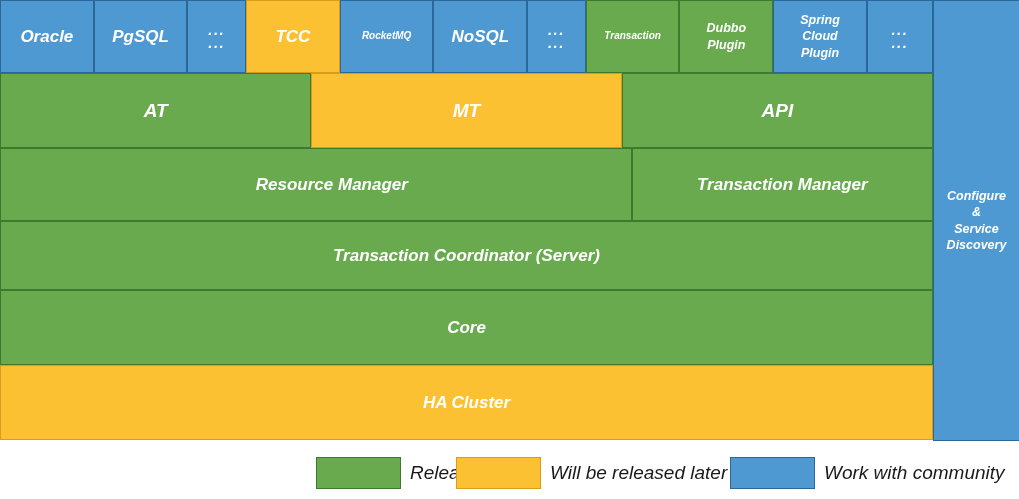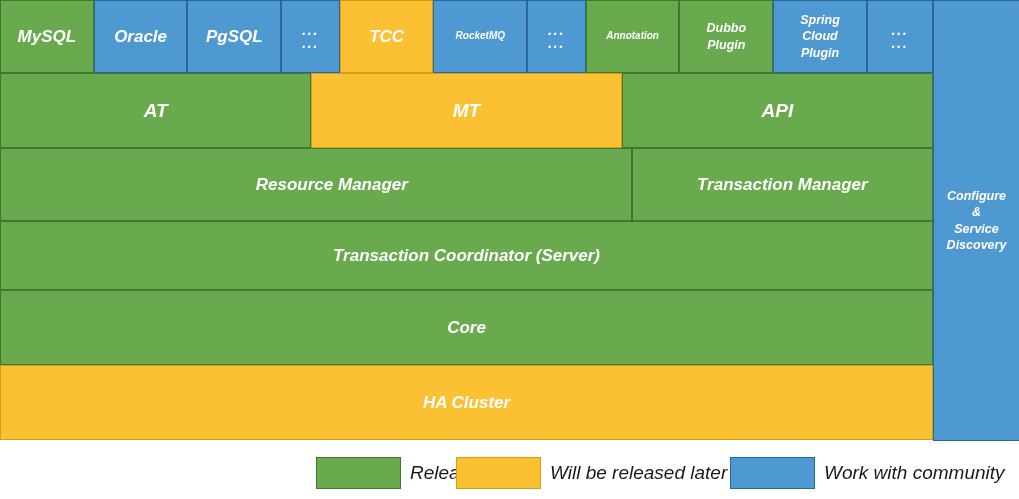--- a/index.html
+++ b/index.html
@@ -79,45 +79,45 @@
 </style>
 </head>
 <body>
 
 <div class="stage">
 
   <div class="diagram">
     <div class="main">
 
       <div class="row row-top">
-        <div class="cell c-green w-std fs-md">
-            <span class="cell-label">MySQL</span>
-          </div>
           <div class="cell c-blue w-std fs-md">
             <span class="cell-label">Oracle</span>
           </div>
           <div class="cell c-blue w-std fs-md">
             <span class="cell-label">PgSQL</span>
           </div>
           <div class="cell c-blue w-dots fs-dots">
             <span class="cell-label">...
 ...</span>
           </div>
           <div class="cell c-orange w-std fs-md">
             <span class="cell-label">TCC</span>
           </div>
           <div class="cell c-blue w-std fs-sm">
             <span class="cell-label">RocketMQ</span>
           </div>
+          <div class="cell c-blue w-std fs-md">
+            <span class="cell-label">NoSQL</span>
+          </div>
           <div class="cell c-blue w-dots fs-dots">
             <span class="cell-label">...
 ...</span>
           </div>
           <div class="cell c-green w-std fs-sm">
-            <span class="cell-label">Annotation</span>
+            <span class="cell-label">Transaction</span>
           </div>
           <div class="cell c-green w-std fs-xs">
             <span class="cell-label">Dubbo
 Plugin</span>
           </div>
           <div class="cell c-blue w-std fs-xs">
             <span class="cell-label">Spring
 Cloud
 Plugin</span>
           </div>

